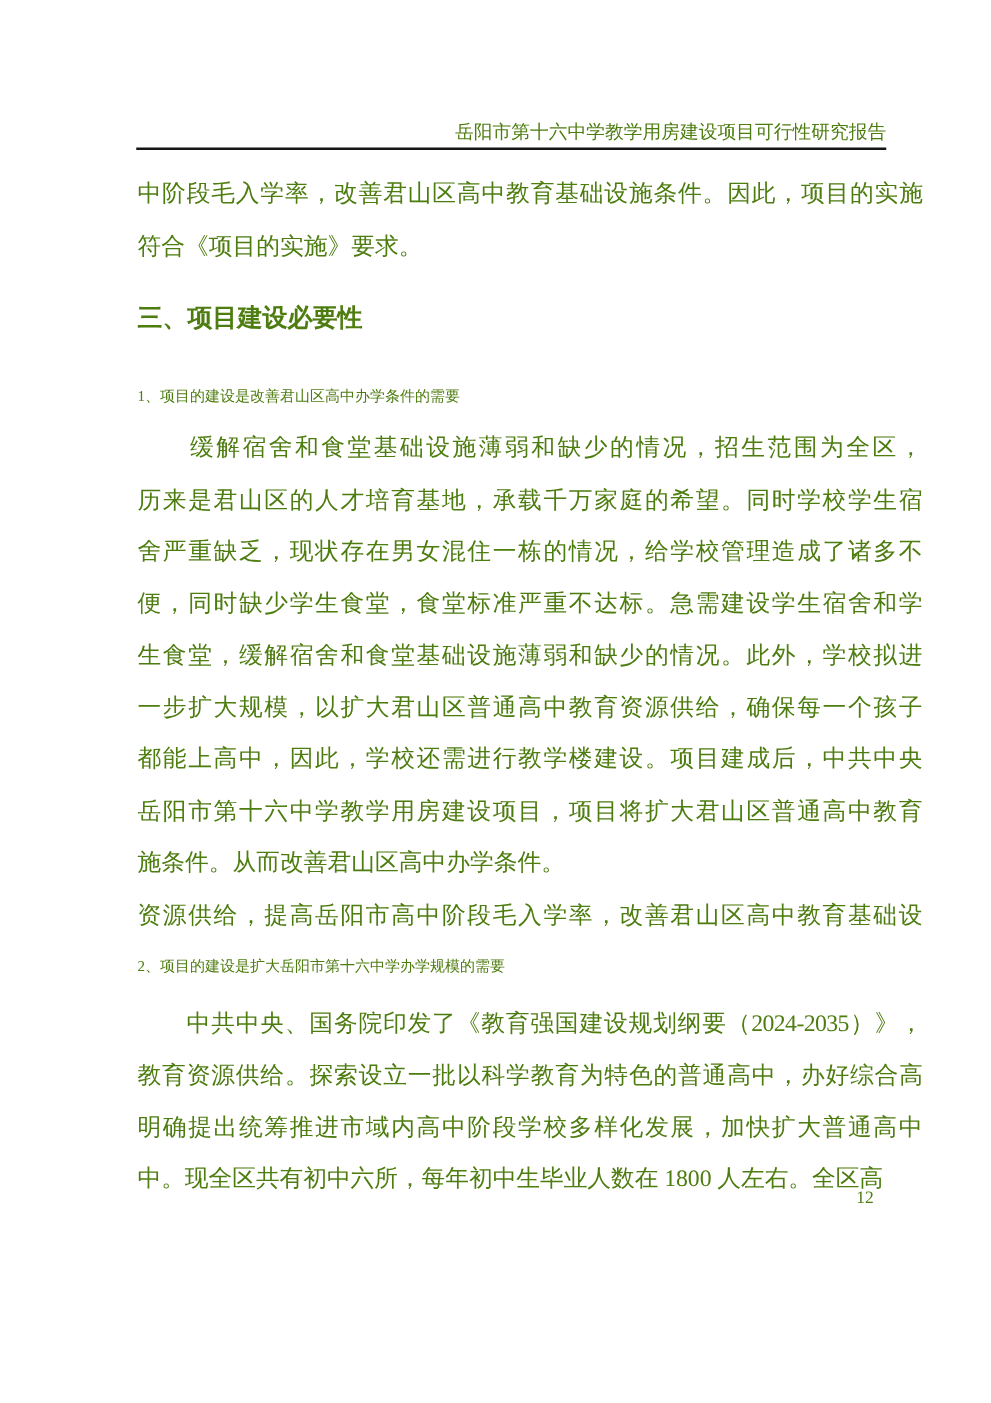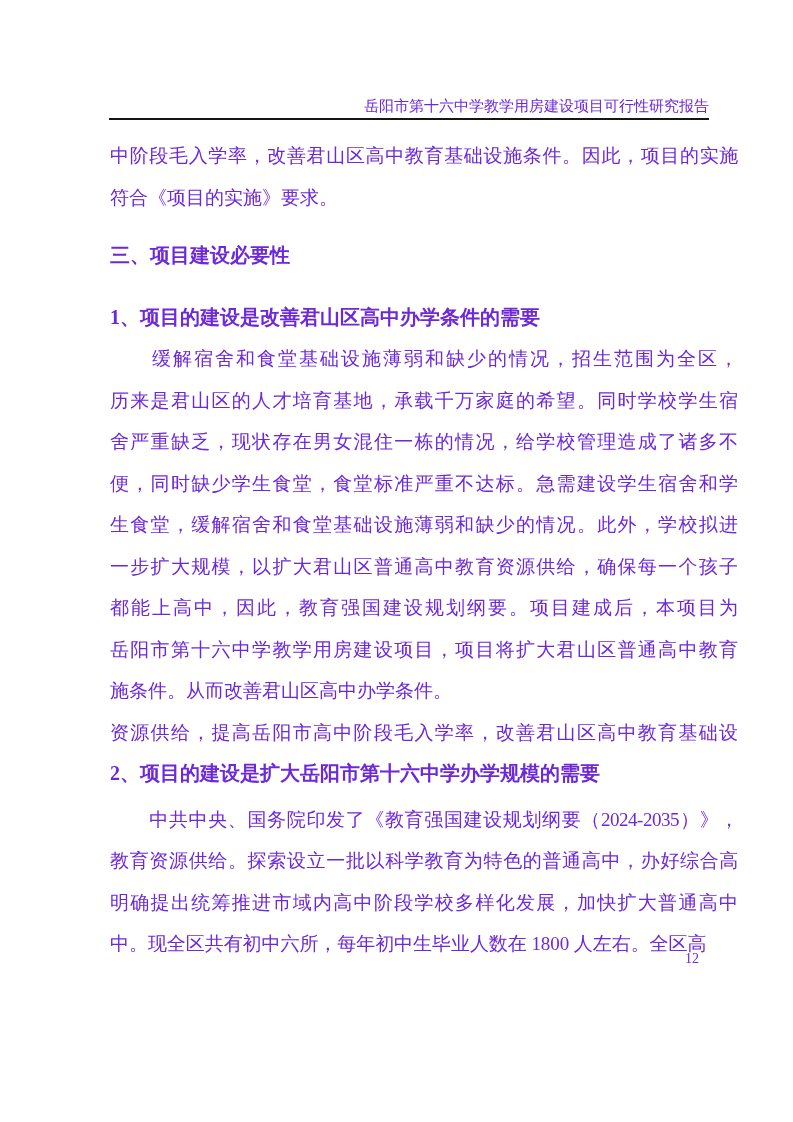--- a/index.html
+++ b/index.html
@@ -3,21 +3,21 @@
 <meta charset="utf-8">
 <style>
   * { margin: 0; padding: 0; box-sizing: border-box; }
   html, body { background: #ffffff; }
   .page {
     position: relative;
     width: 793px;
     height: 1122px;
     background: #ffffff;
     overflow: hidden;
-    color: #6d28d9;
+    color: #4d7c0f;
     font-family: "Liberation Serif", "DejaVu Serif", serif;
   }
   .header {
     margin: 97px 84px 0 109px;
     text-align: right;
     font-size: 15px;
     line-height: 18px;
     padding-bottom: 3px;
     border-bottom: 2px solid #151515;
   }
@@ -28,22 +28,22 @@
   }
   .line { white-space: nowrap; }
   .line.fill { text-align: justify; text-align-last: justify; }
   .h-chapter {
     font-family: "Liberation Sans", "DejaVu Sans", sans-serif;
     font-weight: 600;
     font-size: 20px;
     margin-top: 17px;
   }
   .h-sub {
-    font-weight: bold;
-    font-size: 20px;
+    font-weight: normal;
+    font-size: 12px;
   }
   .h-sub.first { margin-top: 20px; }
   .h-sub.second { margin-top: 0; }
   .para.second-para { margin-top: 4px; }
   .pagenum {
     position: absolute;
     top: 950px;
     right: 94px;
     font-size: 14px;
     line-height: 18px;
@@ -69,21 +69,21 @@
 
     <div class="h-sub first">1、项目的建设是改善君山区高中办学条件的需要</div>
 
     <div class="para first-para">
         <div class="line fill">　　缓解宿舍和食堂基础设施薄弱和缺少的情况，招生范围为全区，</div>
         <div class="line fill">历来是君山区的人才培育基地，承载千万家庭的希望。同时学校学生宿</div>
         <div class="line fill">舍严重缺乏，现状存在男女混住一栋的情况，给学校管理造成了诸多不</div>
         <div class="line fill">便，同时缺少学生食堂，食堂标准严重不达标。急需建设学生宿舍和学</div>
         <div class="line fill">生食堂，缓解宿舍和食堂基础设施薄弱和缺少的情况。此外，学校拟进</div>
         <div class="line fill">一步扩大规模，以扩大君山区普通高中教育资源供给，确保每一个孩子</div>
-        <div class="line fill">都能上高中，因此，教育强国建设规划纲要。项目建成后，本项目为</div>
+        <div class="line fill">都能上高中，因此，学校还需进行教学楼建设。项目建成后，中共中央</div>
         <div class="line fill">岳阳市第十六中学教学用房建设项目，项目将扩大君山区普通高中教育</div>
         <div class="line">施条件。从而改善君山区高中办学条件。</div>
         <div class="line fill">资源供给，提高岳阳市高中阶段毛入学率，改善君山区高中教育基础设</div>
       </div>
 
     <div class="h-sub second">2、项目的建设是扩大岳阳市第十六中学办学规模的需要</div>
 
     <div class="para second-para">
         <div class="line fill" style="letter-spacing: -0.472222px;">　　中共中央、国务院印发了《教育强国建设规划纲要（2024-2035）》，</div>
         <div class="line fill" style="letter-spacing: -0.354839px;">教育资源供给。探索设立一批以科学教育为特色的普通高中，办好综合高</div>

